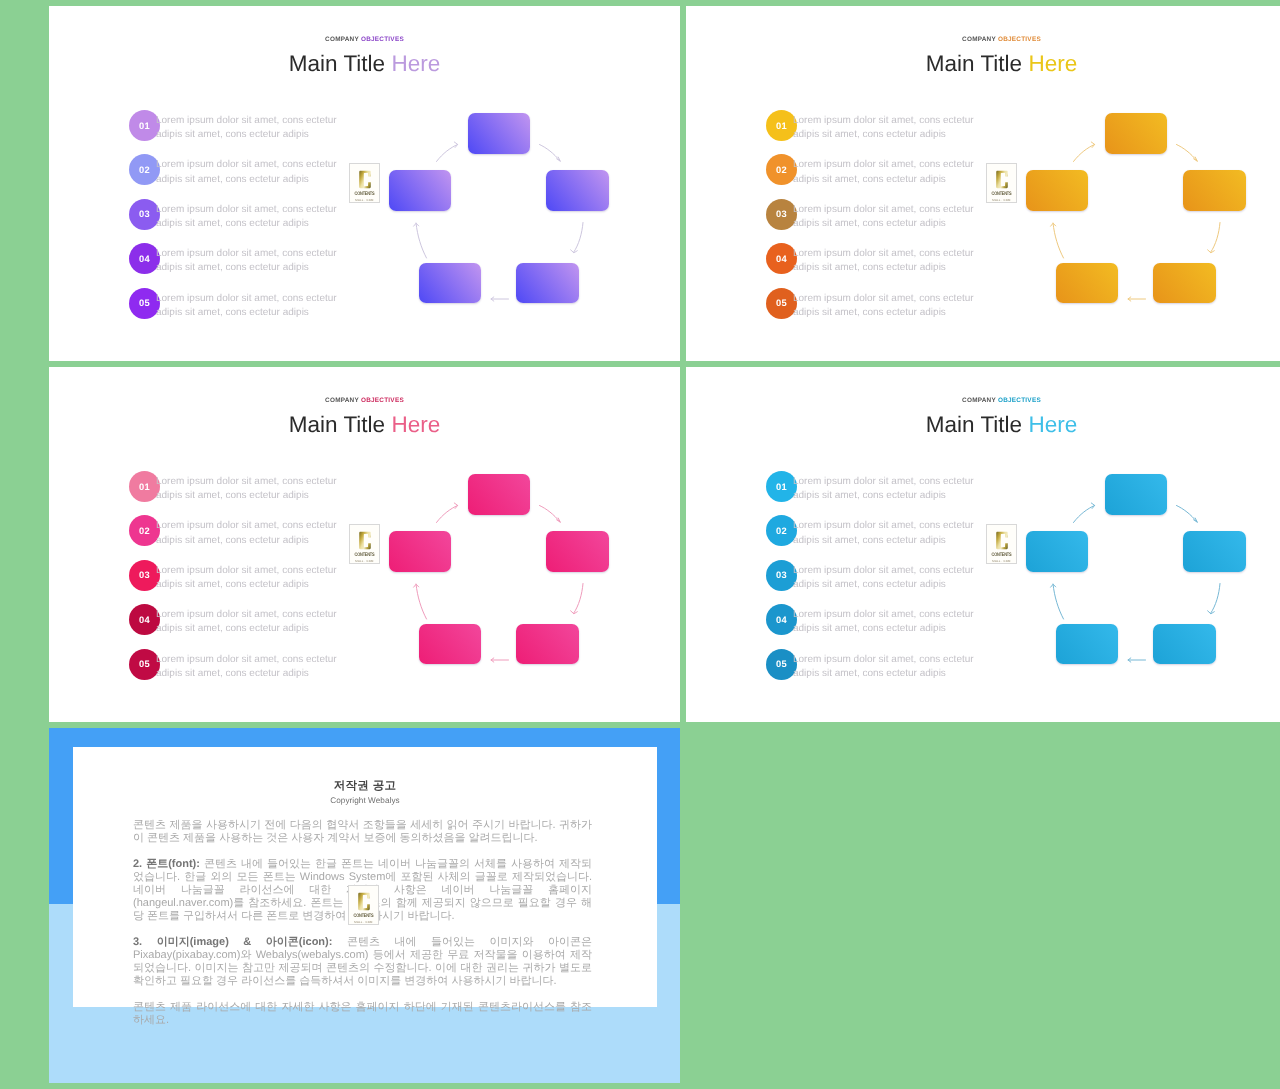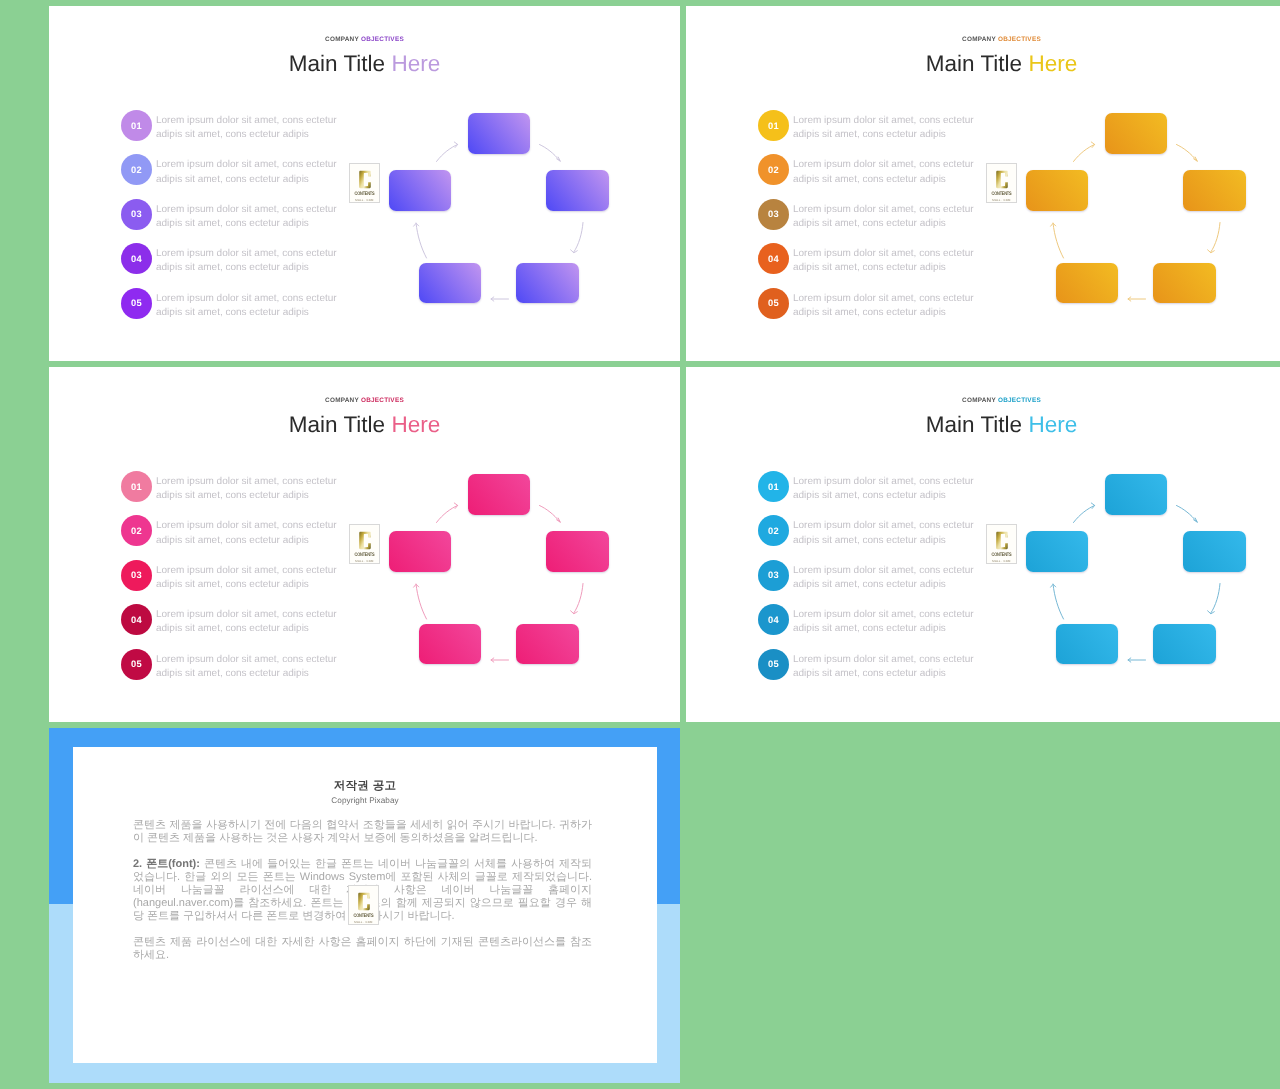--- a/index.html
+++ b/index.html
@@ -31,21 +31,21 @@
     position: absolute; left: 0; right: 0; top: 47px;
     text-align: center;
     font-size: 22.5px; font-weight: 400; color: #2b2b2b;
     letter-spacing: 0px; white-space: nowrap; line-height: 1;
   }
 
   
   .list { position: absolute; left: 64px; top: 104px; width: 250px; }
   .row { position: relative; height: 44.4px; }
   .num {
-    position: absolute; left: 8px; top: 0;
+    position: absolute; left: 16px; top: 0;
     width: 31px; height: 31px; border-radius: 50%;
     color: #fff; font-size: 9.3px; font-weight: bold;
     display: flex; align-items: center; justify-content: center;
     letter-spacing: 0.3px;
   }
   .txt {
     position: absolute; left: 43px; top: 4px; width: 191px;
     font-size: 10px; line-height: 1.42; color: #c4c2c8;
   }
 
@@ -65,21 +65,21 @@
   .wm .t2 { font-size: 2.8px; color: #8d8266; letter-spacing: 0.22px; margin-top: 2.4px; }
 
   
   .box { position: absolute; border-radius: 7px;
          box-shadow: 0 1px 2px rgba(60,40,110,0.22); }
   .arrows { position: absolute; left: 0; top: 0; width: 631px; height: 355px;
             pointer-events: none; }
   .cp-top { position: absolute; left: 0; top: 0; width: 100%; height: 176px; }
   .cp-bot { position: absolute; left: 0; top: 176px; width: 100%; bottom: 0; }
   .cp-doc {
-    position: absolute; left: 24px; top: 19px; width: 584px; height: 316px;
+    position: absolute; left: 24px; top: 19px; width: 584px; height: 260px;
     background: #fff; color: #8a8a8a;
   }
   .cp-title { text-align: center; font-size: 11.5px; font-weight: bold;
               color: #464646; margin-top: 34px; letter-spacing: 0.3px;
               line-height: 1; }
   .cp-sub { text-align: center; font-size: 8.2px; color: #6f6f6f;
             margin-top: 4px; letter-spacing: 0.05px; line-height: 1; }
   .cp-body { margin: 14px 65px 0 60px; font-size: 11px; line-height: 13px;
              color: #a9a9a9; text-align: justify; }
   .cp-body p { margin: 0 0 13px 0; }
@@ -336,24 +336,25 @@
     <div class="box" style="left: 497px; top: 164px; width: 63px; height: 41px; background: linear-gradient(52deg, rgb(30, 164, 216) 6%, rgb(51, 184, 234) 96%);"></div>
     <div class="box" style="left: 467px; top: 257px; width: 63px; height: 40px; background: linear-gradient(52deg, rgb(30, 164, 216) 6%, rgb(51, 184, 234) 96%);"></div>
     <div class="box" style="left: 370px; top: 257px; width: 62px; height: 40px; background: linear-gradient(52deg, rgb(30, 164, 216) 6%, rgb(51, 184, 234) 96%);"></div>
     <div class="box" style="left: 340px; top: 164px; width: 62px; height: 41px; background: linear-gradient(52deg, rgb(30, 164, 216) 6%, rgb(51, 184, 234) 96%);"></div>
   </section>
   <section class="slide" style="left:6px;top:728px;width:631px;height:355px">
     <div class="cp-top" style="background: rgb(68, 160, 246);"></div>
     <div class="cp-bot" style="background: rgb(173, 220, 250);"></div>
     <article class="cp-doc">
       <h2 class="cp-title">저작권 공고</h2>
-      <div class="cp-sub">Copyright Pixabay</div>
+      <div class="cp-sub">Copyright Webalys</div>
       <div class="cp-body">
         <p><b></b><span>콘텐츠 제품을 사용하시기 전에 다음의 협약서 조항들을 세세히 읽어 주시기 바랍니다. 귀하가 이 콘텐츠 제품을 사용하는 것은 사용자 계약서 보증에 동의하셨음을 알려드립니다.</span></p>
         <p><b>2. 폰트(font):</b><span> 콘텐츠 내에 들어있는 한글 폰트는 네이버 나눔글꼴의 서체를 사용하여 제작되었습니다. 한글 외의 모든 폰트는 Windows System에 포함된 사체의 글꼴로 제작되었습니다. 네이버 나눔글꼴 라이선스에 대한 자세한 사항은 네이버 나눔글꼴 홈페이지(hangeul.naver.com)를 참조하세요. 폰트는 콘텐츠의 함께 제공되지 않으므로 필요할 경우 해당 폰트를 구입하셔서 다른 폰트로 변경하여 사용하시기 바랍니다.</span></p>
+        <p><b>3. 이미지(image) &amp; 아이콘(icon):</b><span> 콘텐츠 내에 들어있는 이미지와 아이콘은 Pixabay(pixabay.com)와 Webalys(webalys.com) 등에서 제공한 무료 저작물을 이용하여 제작되었습니다. 이미지는 참고만 제공되며 콘텐츠의 수정함니다. 이에 대한 권리는 귀하가 별도로 확인하고 필요할 경우 라이선스를 습득하셔서 이미지를 변경하여 사용하시기 바랍니다.</span></p>
         <p><b></b><span>콘텐츠 제품 라이선스에 대한 자세한 사항은 홈페이지 하단에 기재된 콘텐츠라이선스를 참조하세요.</span></p>
       </div>
     </article>
     <div class="wm cp-wm">
       <div class="c">
           <svg viewBox="0 0 52 84" width="12" height="21">
             <defs>
               <linearGradient id="goldg9" x1="0" y1="0.15" x2="1" y2="0.85">
                 <stop offset="0%" stop-color="#8a7a2a"></stop>
                 <stop offset="20%" stop-color="#c2a83c"></stop>

